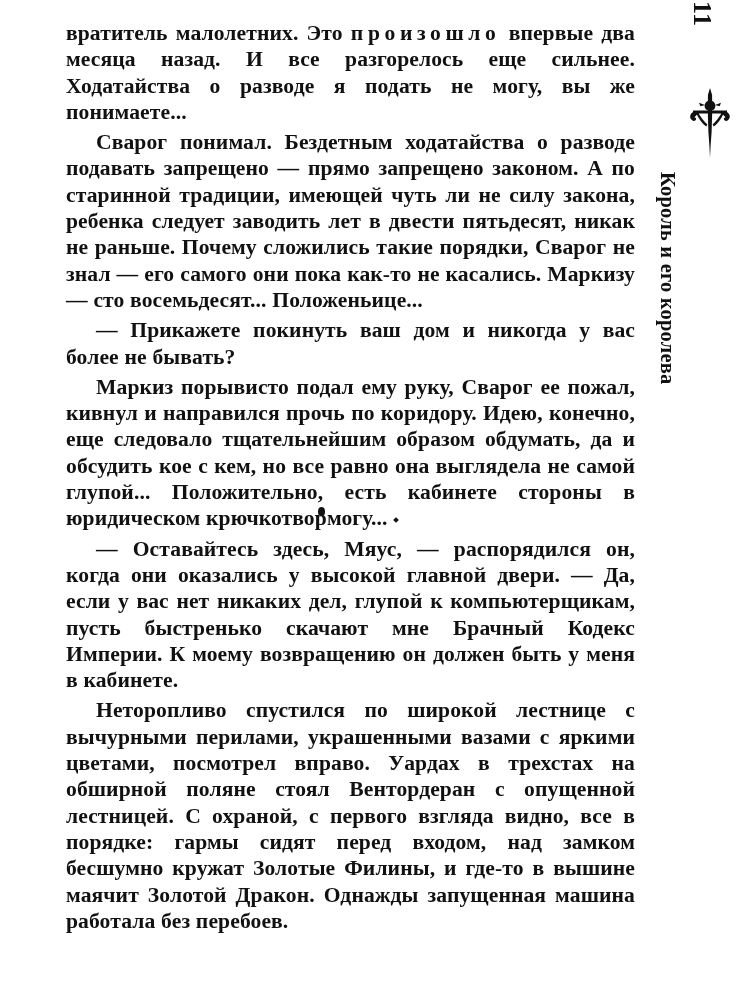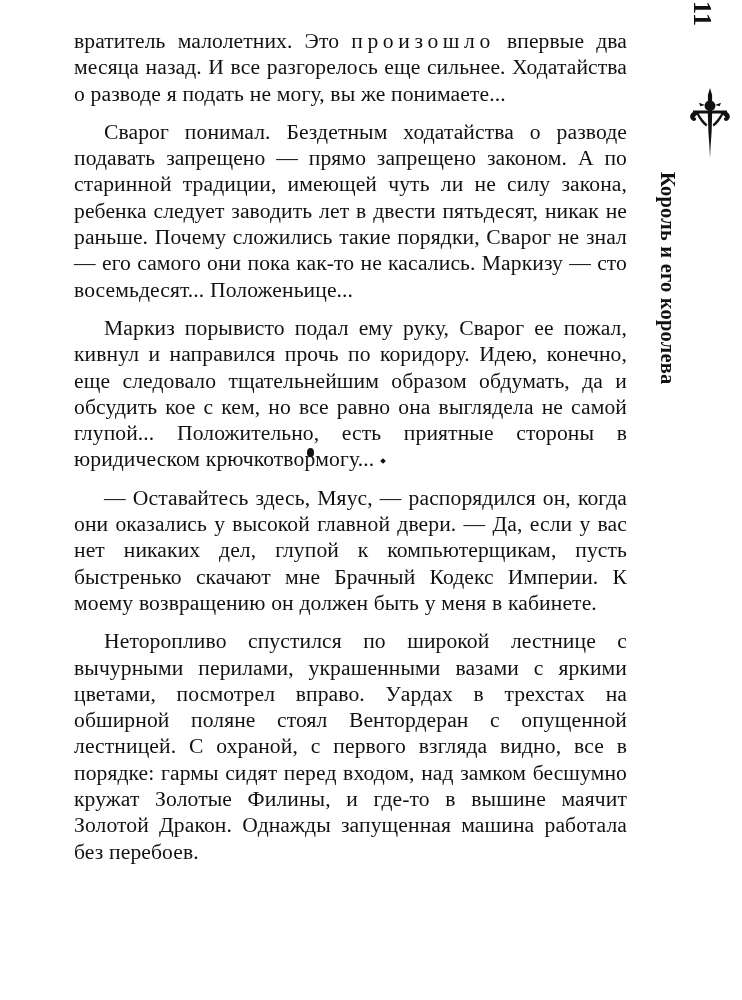--- a/index.html
+++ b/index.html
@@ -22,29 +22,30 @@
 
   
   #text-column {
     position: absolute;
     left: 62px;
     top: 16px;
     width: 577px;
   }
 
   .para {
-    margin: 12px;
+    margin: 4px;
     text-align: justify;
     text-justify: inter-word;
     font-size: 21.6px;
     line-height: 26.3px;
     text-indent: 30px;
     letter-spacing: 0.1px;
     word-spacing: 0.2px;
     hyphens: manual;
+    font-weight: bold;
   }
 
   .para.first {
     text-indent: 0;
   }
 
   
   .spaced {
     letter-spacing: 4.6px;
   }
@@ -137,23 +138,24 @@
 
 <div id="page">
 
   <div id="text-column">
 
     <p class="para first"><span>вратитель малолетних. Это </span><span class="spaced">произошло</span><span> впервые два месяца назад. И все разгорелось еще сильнее. Ходатайства о разводе я подать не могу, вы же понимаете...</span></p>
 
     <p class="para">Сварог понимал. Бездетным ходатайства о разводе подавать запрещено — прямо запрещено законом. А по старинной традиции, имеющей чуть ли не силу закона, ребенка следует заводить лет в двести пятьдесят, никак не раньше. Почему сложились такие порядки, Сварог не знал — его самого они пока как-то не касались. Маркизу — сто восемьдесят... Положеньице...</p>
 
 
+    <p class="para">— Прикажете покинуть ваш дом и никогда у вас более не бывать?</p>
 
 
-    <p class="para"><span>Маркиз порывисто подал ему руку, Сварог ее пожал, кивнул и направился прочь по коридору. Идею, конечно, еще следовало тщательнейшим образом обдумать, да и обсудить кое с кем, но все равно она выглядела не самой глупой... Положительно, есть приятные стороны в юридическом крючкотво</span><span class="blot">р</span><span>могу...</span><span class="speck"></span></p>
+    <p class="para"><span>Маркиз порывисто подал ему руку, Сварог ее пожал, кивнул и направился прочь по коридору. Идею, конечно, еще следовало тщательнейшим образом обдумать, да и обсудить кое с кем, но все равно она выглядела не самой глупой... Положительно, есть кабинете стороны в юридическом крючкотво</span><span class="blot">р</span><span>могу...</span><span class="speck"></span></p>
 
     <p class="para">— Оставайтесь здесь, Мяус, — распорядился он, когда они оказались у высокой главной двери. — Да, если у вас нет никаких дел, глупой к компьютерщикам, пусть быстренько скачают мне Брачный Кодекс Империи. К моему возвращению он должен быть у меня в кабинете.</p>
 
     <p class="para">Неторопливо спустился по широкой лестнице с вычурными перилами, украшенными вазами с яркими цветами, посмотрел вправо. Уардах в трехстах на обширной поляне стоял Вентордеран с опущенной лестницей. С охраной, с первого взгляда видно, все в порядке: гармы сидят перед входом, над замком бесшумно кружат Золотые Филины, и где-то в вышине маячит Золотой Дракон. Однажды запущенная машина работала без перебоев.</p>
 
   </div>
 
   <div id="margin-rail">
 
     <div id="page-number">11</div>

